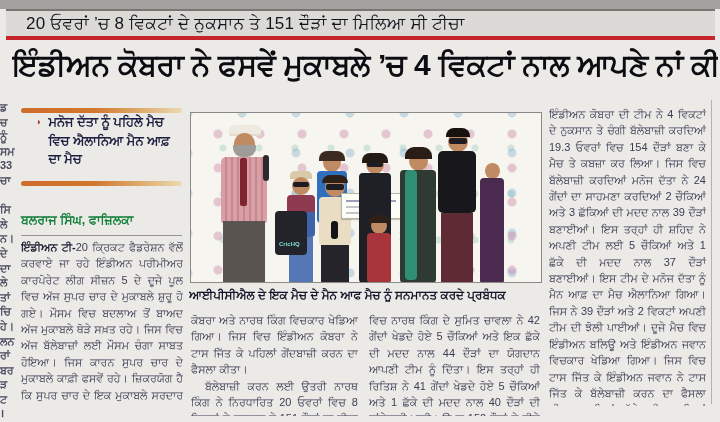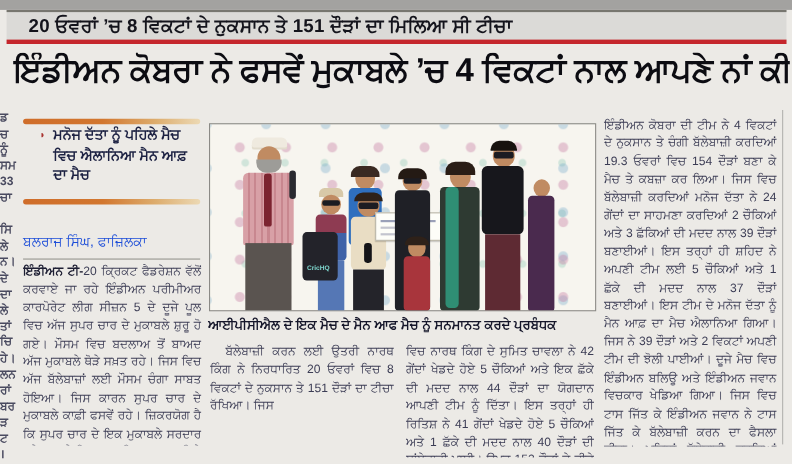--- a/index.html
+++ b/index.html
@@ -8,21 +8,21 @@
     position:relative; overflow:hidden;
     background:#eceae6;
     font-family:"Liberation Sans","DejaVu Sans",sans-serif;
     color:#3c3d55;
   }
   .topband { position:absolute; left:0; top:0; width:720px; height:9px; background:#a3a2a0; }
   .strap {
     position:absolute; left:6px; right:5px; top:9px; height:31px;
     background:#dbdad7; border-top:2px solid #77766f; border-bottom:4px solid #c5262c;
     display:flex; align-items:center; padding-left:20px;
-    font-weight:bold; font-size:17px; color:#14141c; letter-spacing:0.2px;
+    font-weight:normal; font-size:17px; color:#14141c; letter-spacing:0.2px;
   }
   .headline {
     position:absolute; left:12px; top:48px; width:706px; height:48px;
     font-size:30px; font-weight:bold; color:#0c0c12;
     white-space:nowrap; overflow:hidden; letter-spacing:-0.3px;
   }
   .edge-frags {
     position:absolute; left:0; top:100px; width:15px; height:322px;
     font-size:11px; line-height:14.6px; font-weight:bold; color:#4a4b60;
     white-space:pre-line; overflow:hidden; text-align:left;
@@ -30,21 +30,21 @@
   
   .sb { position:absolute; left:21px; top:108px; width:161px; }
   .sb-bar { height:5px; border-radius:3px;
     background:linear-gradient(90deg,#cf6d2a 0%,#d2772f 45%,#ddad6e 75%,#ecd9b4 100%); }
   .sb-kicker { color:#c0272d; font-weight:bold; font-size:15px; margin:11px 0 9px 15px; }
   .sb-item { display:flex; margin:0 2px 12px 15px; }
   .sb-bullet { color:#a93430; font-size:9px; line-height:18px; margin-right:7px; }
   .sb-text { font-weight:bold; color:#1c2142; font-size:13px; line-height:18.5px; }
   .byline {
     position:absolute; left:21px; top:213px; width:161px;
-    font-weight:normal; font-size:12.5px; color:#1d4ed8;
+    font-weight:bold; font-size:12.5px; color:#15803d;
     padding-bottom:7px; border-bottom:1.5px solid #96958f;
   }
   .col { position:absolute; font-size:11px; line-height:16.4px; text-align:justify; overflow:hidden; color:#3c3d55; }
   .col .b { font-weight:bold; color:#1d1e33; }
   .col1 { left:21px; top:239px; width:162px; height:166px; }
   .col2 { left:191px; top:312px; width:167px; height:104px; }
   .col3 { left:369px; top:312px; width:171px; height:104px; }
   .col4 { left:549px; top:106px; width:157px; height:300px; }
   .indent { text-indent:14px; }
   .vrule { position:absolute; left:711px; top:100px; width:1px; height:304px; background:#b3b2ae; }
@@ -196,20 +196,21 @@
 
   <div class="fl" style="left:288px; top:50px; width:26px; height:121px;">
     <div class="head" style="left:6px; top:0; width:15px; height:16px;"></div>
     <div style="position:absolute; left:1px; top:15px; width:24px; height:106px; background:#4a2a4e; border-radius:4px;"></div>
   </div>
 </div>
 
 <div class="caption">ਆਈਪੀਸੀਐਲ ਦੇ ਇਕ ਮੈਚ ਦੇ ਮੈਨ ਆਫ ਮੈਚ ਨੂੰ ਸਨਮਾਨਤ ਕਰਦੇ ਪ੍ਰਬੰਧਕ</div>
 
 <div class="col col2">
+  <div>ਕੋਬਰਾ ਅਤੇ ਨਾਰਥ ਕਿੰਗ ਵਿਚਕਾਰ ਖੇਡਿਆ ਗਿਆ। ਜਿਸ ਵਿਚ ਇੰਡੀਅਨ ਕੋਬਰਾ ਨੇ ਟਾਸ ਜਿੱਤ ਕੇ ਪਹਿਲਾਂ ਗੇਂਦਬਾਜ਼ੀ ਕਰਨ ਦਾ ਫੈਸਲਾ ਕੀਤਾ।</div>
   <div class="indent">ਬੱਲੇਬਾਜ਼ੀ ਕਰਨ ਲਈ ਉਤਰੀ ਨਾਰਥ ਕਿੰਗ ਨੇ ਨਿਰਧਾਰਿਤ 20 ਓਵਰਾਂ ਵਿਚ 8 ਵਿਕਟਾਂ ਦੇ ਨੁਕਸਾਨ ਤੇ 151 ਦੌੜਾਂ ਦਾ ਟੀਚਾ ਰੱਖਿਆ। ਜਿਸ</div>
 </div>
 
 <div class="col col3">ਵਿਚ ਨਾਰਥ ਕਿੰਗ ਦੇ ਸੁਮਿਤ ਚਾਵਲਾ ਨੇ 42 ਗੇਂਦਾਂ ਖੇਡਦੇ ਹੋਏ 5 ਚੌਕਿਆਂ ਅਤੇ ਇਕ ਛੱਕੇ ਦੀ ਮਦਦ ਨਾਲ 44 ਦੌੜਾਂ ਦਾ ਯੋਗਦਾਨ ਆਪਣੀ ਟੀਮ ਨੂੰ ਦਿੱਤਾ। ਇਸ ਤਰ੍ਹਾਂ ਹੀ ਰਿਤਿਸ਼ ਨੇ 41 ਗੇਂਦਾਂ ਖੇਡਦੇ ਹੋਏ 5 ਚੌਕਿਆਂ ਅਤੇ 1 ਛੱਕੇ ਦੀ ਮਦਦ ਨਾਲ 40 ਦੌੜਾਂ ਦੀ ਸਾਂਝੇਦਾਰੀ ਪਾਈ। ਉਪਰ 152 ਦੌੜਾਂ ਦੇ ਟੀਚੇ ਦਾ ਪਿੱਛਾ ਕਰਨ ਉਤਰੀ</div>
 
 <div class="col col4">ਇੰਡੀਅਨ ਕੋਬਰਾ ਦੀ ਟੀਮ ਨੇ 4 ਵਿਕਟਾਂ ਦੇ ਨੁਕਸਾਨ ਤੇ ਚੰਗੀ ਬੱਲੇਬਾਜ਼ੀ ਕਰਦਿਆਂ 19.3 ਓਵਰਾਂ ਵਿਚ 154 ਦੌੜਾਂ ਬਣਾ ਕੇ ਮੈਚ ਤੇ ਕਬਜ਼ਾ ਕਰ ਲਿਆ। ਜਿਸ ਵਿਚ ਬੱਲੇਬਾਜ਼ੀ ਕਰਦਿਆਂ ਮਨੋਜ ਦੱਤਾ ਨੇ 24 ਗੇਂਦਾਂ ਦਾ ਸਾਹਮਣਾ ਕਰਦਿਆਂ 2 ਚੌਕਿਆਂ ਅਤੇ 3 ਛੱਕਿਆਂ ਦੀ ਮਦਦ ਨਾਲ 39 ਦੌੜਾਂ ਬਣਾਈਆਂ। ਇਸ ਤਰ੍ਹਾਂ ਹੀ ਸ਼ਹਿਦ ਨੇ ਅਪਣੀ ਟੀਮ ਲਈ 5 ਚੌਕਿਆਂ ਅਤੇ 1 ਛੱਕੇ ਦੀ ਮਦਦ ਨਾਲ 37 ਦੌੜਾਂ ਬਣਾਈਆਂ। ਇਸ ਟੀਮ ਦੇ ਮਨੋਜ ਦੱਤਾ ਨੂੰ ਮੈਨ ਆਫ਼ ਦਾ ਮੈਚ ਐਲਾਨਿਆ ਗਿਆ। ਜਿਸ ਨੇ 39 ਦੌੜਾਂ ਅਤੇ 2 ਵਿਕਟਾਂ ਅਪਣੀ ਟੀਮ ਦੀ ਝੋਲੀ ਪਾਈਆਂ। ਦੂਜੇ ਮੈਚ ਵਿਚ ਇੰਡੀਅਨ ਬਲਿਊ ਅਤੇ ਇੰਡੀਅਨ ਜਵਾਨ ਵਿਚਕਾਰ ਖੇਡਿਆ ਗਿਆ। ਜਿਸ ਵਿਚ ਟਾਸ ਜਿੱਤ ਕੇ ਇੰਡੀਅਨ ਜਵਾਨ ਨੇ ਟਾਸ ਜਿੱਤ ਕੇ ਬੱਲੇਬਾਜ਼ੀ ਕਰਨ ਦਾ ਫੈਸਲਾ ਕੀਤਾ। ਪਹਿਲਾਂ ਬੱਲੇਬਾਜ਼ੀ ਕਰਦਿਆਂ ਨਿਰਧਾਰਿਤ 20 ਓਵਰਾਂ ਵਿਚ 3 ਵਿਕਟਾਂ ਦੇ ਨੁਕਸਾਨ ਤੇ 155 ਦੌੜਾਂ ਬਣਾਈਆਂ। ਜਿਸ ਵਿਚ ਮੁਦਸਰ ਖਾਨ ਨੇ 57 ਗੇਂਦਾਂ ਖੇਡਦਿਆਂ 76 ਦੌੜਾਂ ਦਾ ਯੋਗਦਾਨ ਦਿੱਤਾ। ਇਸ ਟੀਚੇ ਦਾ ਪਿੱਛਾ ਕਰਨ ਉਤਰੀ ਟੀਮ ਚੰਗਾ ਪ੍ਰਦਰਸ਼ਨ ਕਰਨ ਦੀ ਆਸ ਨਾਲ ਮੈਚ ਖੇਡ ਰਹੀ ਸੀ।</div>
 
 <div class="vrule"></div>
 
 </body></html>

